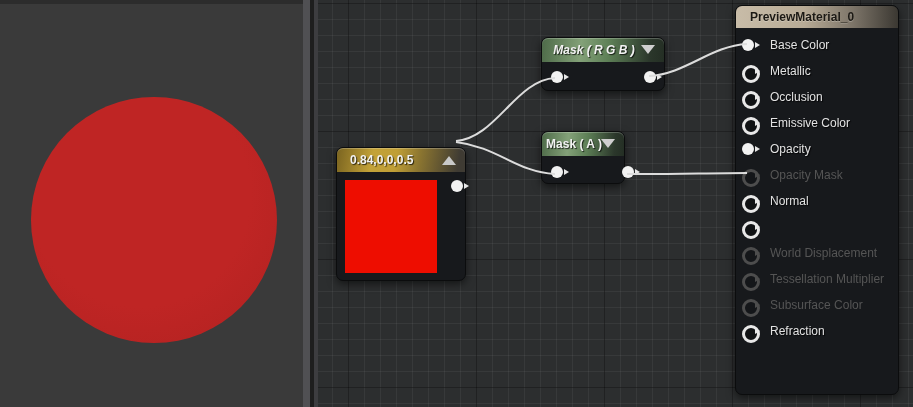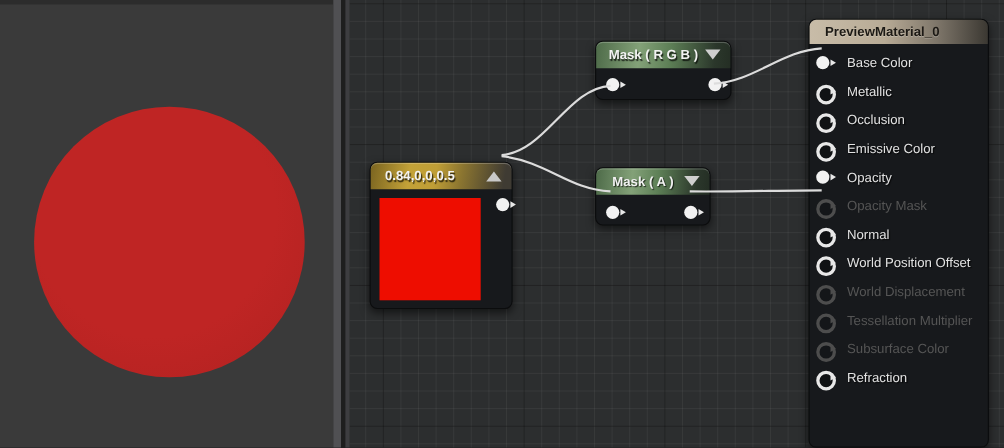--- a/index.html
+++ b/index.html
@@ -49,28 +49,28 @@
   .npin { position:absolute; z-index:6; }
 
   
   .node-constant { left:18px; top:103px; width:130px; height:134px;margin-top:44px; }
   .node-constant .nhead { padding-left:13px;
     background:linear-gradient(100deg,#7a6420 0%,#c3a238 28%,#bf9e36 46%,#8b7530 64%,#3f3b33 94%);
     box-shadow:inset 0 1px 0 rgba(255,255,255,.22); }
   .swatch { position:absolute; left:8px; top:32px; width:92px; height:93px; }
 
   
-  .node-mask-rgb { left:223px; top:37px;  width:124px; height:54px; }
-  .node-mask-a   { left:223px; top:152px; width:105px; height:53px; }
+  .node-mask-rgb { left:223px; top:37px;  width:124px; height:54px;font-style:italic; }
+  .node-mask-a   { left:223px; top:131px; width:84px; height:53px; }
   .mask-head { text-align:center; padding-right:18px;
     background:linear-gradient(95deg,#4e6b49 0%,#83a178 32%,#5d7f56 55%,#2b372b 88%,#242e24 100%);
     box-shadow:inset 0 1px 0 rgba(255,255,255,.22); }
 
   
-  .node-material { left:417px; top:17px; width:164px; height:390px; }
+  .node-material { left:417px; top:5px; width:164px; height:390px; }
   .node-material .nhead { height:22px; line-height:22px; padding-left:14px; color:#1c1914;
     text-shadow:0 1px 0 rgba(255,255,255,.25);
     background:linear-gradient(90deg,#c8bca8 0%,#b8ab96 42%,#7d7569 72%,#3b3832 100%); }
   .mrows { position:absolute; left:0; top:22px; right:0; padding-top:4px; }
   .mrow { display:flex; align-items:center; height:26px; padding-left:6px; }
   .mlabel { margin-left:16px; font-size:12px; color:#e2e2e2; text-shadow:1px 1px 1px rgba(0,0,0,.8); }
   .mrow.disabled .mlabel { color:#555555; text-shadow:none; }
   .mrow.disabled .pin::before { border-color:#4d4d4d; background:#141619; }
   .mrow.disabled .pin::after { border-left-color:#4d4d4d; }
 </style>
@@ -145,21 +145,20 @@
           <div class="mrow disabled">
             <span class="pin hollow"></span>
             <span class="mlabel">Opacity Mask</span>
           </div>
           <div class="mrow enabled">
             <span class="pin hollow"></span>
             <span class="mlabel">Normal</span>
           </div>
           <div class="mrow enabled">
             <span class="pin hollow"></span>
-            <span class="mlabel">World Position Offset</span>
           </div>
           <div class="mrow disabled">
             <span class="pin hollow"></span>
             <span class="mlabel">World Displacement</span>
           </div>
           <div class="mrow disabled">
             <span class="pin hollow"></span>
             <span class="mlabel">Tessellation Multiplier</span>
           </div>
           <div class="mrow disabled">

